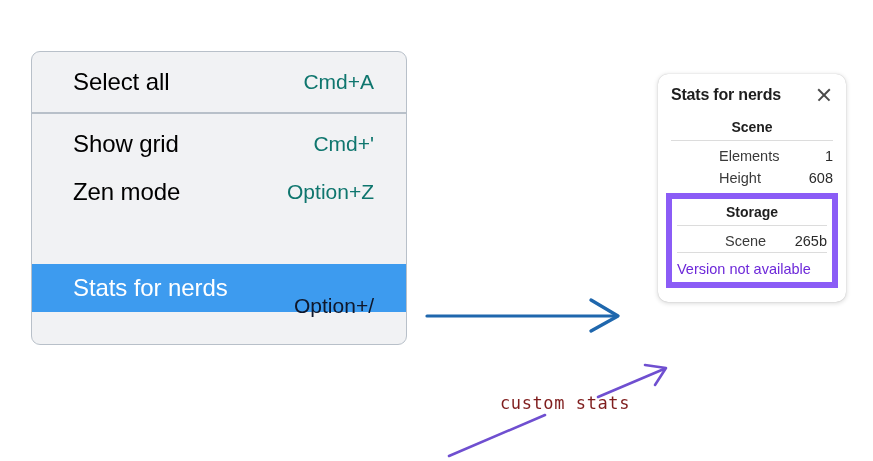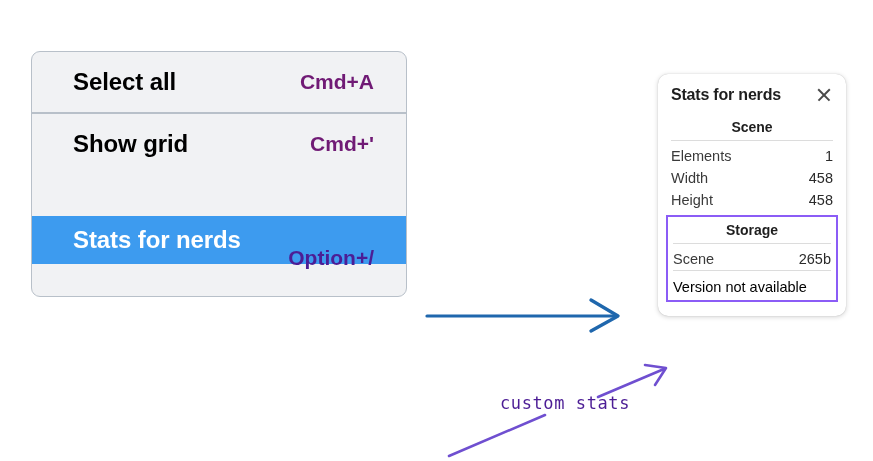--- a/index.html
+++ b/index.html
@@ -20,49 +20,48 @@
   #context-menu {
     position: absolute;
     left: 31px;
     top: 51px;
     width: 376px;
     background: #f1f2f4;
     border: 1px solid #b8c0c9;
     border-radius: 9px;
     box-sizing: border-box;
     overflow: hidden;
-    font-weight: bold;
   }
   .menu-group { padding: 6px 0; }
   .menu-group + .menu-group { border-top: 2px solid #b8c0c9; }
   .menu-item {
     display: flex;
     align-items: center;
     justify-content: space-between;
     height: 48px;
     padding: 0 32px 0 41px;
     box-sizing: border-box;
     cursor: default;
   }
   .menu-item .label {
     font-size: 24px;
     color: #000000;
     letter-spacing: -0.1px;
     white-space: nowrap;
   }
   .menu-item .shortcut {
     font-size: 21px;
-    color: #701a75;
+    color: #0f766e;
     white-space: nowrap;
   }
   .menu-item.selected {
     background: #3d9bef;
   }
   .menu-item.selected .label { color: #ffffff; }
-  .menu-item.selected .shortcut { color: #4c1d95; margin-top: 36px; }
+  .menu-item.selected .shortcut { color: #0f172a; margin-top: 36px; }
   .menu-group.group-b { padding-bottom: 16px; }
   .menu-group.group-b .spacer { height: 16px; }
 
   
   #stats-panel {
     position: absolute;
     left: 658px;
     top: 74px;
     width: 188px;
     background: #ffffff;
@@ -116,69 +115,74 @@
     background: #dcdcdc;
     margin: 0 0 4px 0;
   }
   .stat-row {
     display: flex;
     justify-content: space-between;
     align-items: baseline;
     padding: 3px 0;
     font-size: 14.5px;
     color: #3a3a3a;
+    margin-left: 48px;
   }
   .stat-row .v { color: #2b2b2b; }
   .note-row {
     padding: 4px 0 1px 0;
     font-size: 14.5px;
-    color: #000000;
+    color: #6d28d9;
   }
 
   
   #custom-stats-box {
-    border: 2px solid #8b5cf6;
+    border: 6px solid #8b5cf6;
     margin: 4px -5px 0 -5px;
     padding: 2px 5px 4px 5px;
   }
 
   
   #annotations {
     position: absolute;
     left: 0; top: 0;
     width: 873px; height: 461px;
     pointer-events: none;
   }
   #annotation-label {
     position: absolute;
     left: 500px;
     top: 393px;
     font-family: "DejaVu Sans Mono", monospace;
     font-size: 17px;
-    color: #4c1d95;
+    color: #7f1d1d;
     letter-spacing: 0.6px;
     white-space: nowrap;
   }
 </style>
 </head>
 <body>
 
 <div id="context-menu">
 
   <div class="menu-group">
     <div class="menu-item">
       <span class="label">Select all</span>
       <span class="shortcut">Cmd+A</span>
     </div>
   </div>
 
   <div class="menu-group group-b">
     <div class="menu-item">
       <span class="label">Show grid</span>
       <span class="shortcut">Cmd+'</span>
+    </div>
+    <div class="menu-item">
+      <span class="label">Zen mode</span>
+      <span class="shortcut">Option+Z</span>
     </div>
     <div class="menu-item">
     </div>
     <div class="menu-item selected">
       <span class="label">Stats for nerds</span>
       <span class="shortcut">Option+/</span>
     </div>
     <div class="spacer"></div>
   </div>
 
@@ -192,26 +196,22 @@
   </div>
 
   <div>
     <div class="section-title">Scene</div>
     <div class="section-rule"></div>
     <div class="stat-row">
       <span class="k">Elements</span>
       <span class="v">1</span>
     </div>
     <div class="stat-row">
-      <span class="k">Width</span>
-      <span class="v">458</span>
-    </div>
-    <div class="stat-row">
       <span class="k">Height</span>
-      <span class="v">458</span>
+      <span class="v">608</span>
     </div>
   </div>
 
   <div id="custom-stats-box">
 
     <div>
       <div class="section-title">Storage</div>
       <div class="section-rule"></div>
       <div class="stat-row">
         <span class="k">Scene</span>

